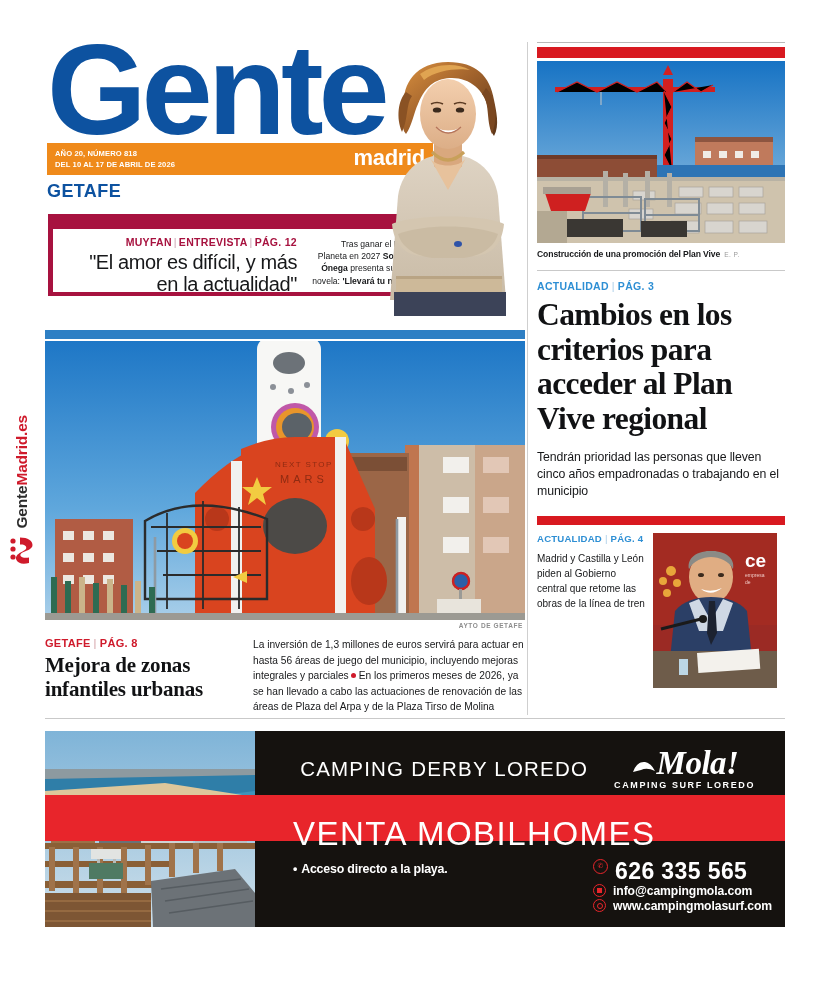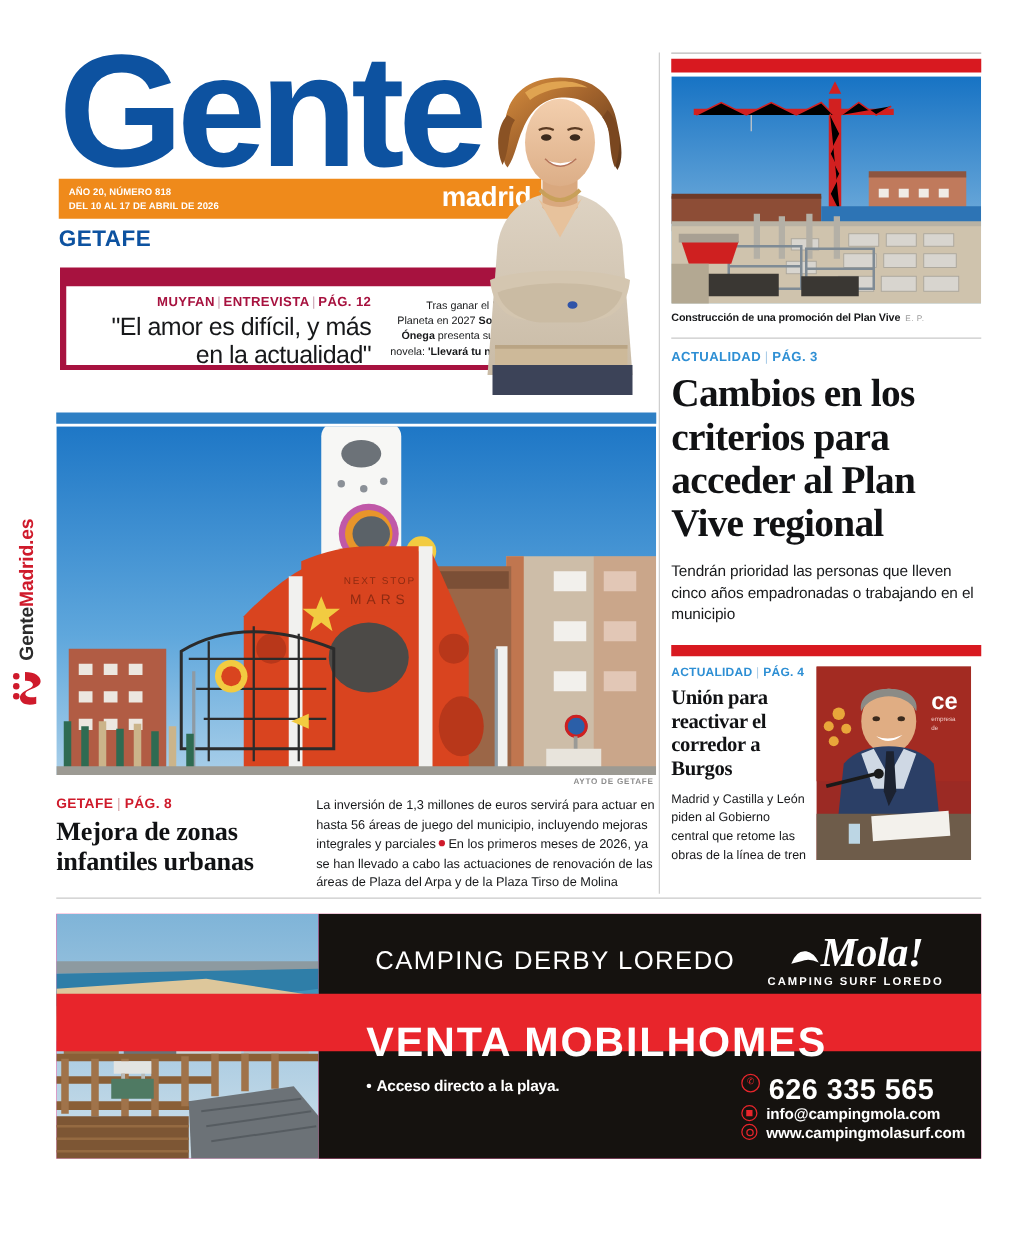--- a/index.html
+++ b/index.html
@@ -380,21 +380,21 @@
     left: -210px; top: 64px;
     width: 740px; height: 46px;
     background: #e8252b;
     display: flex;
     align-items: center;
   }
   #ad-venta {
     margin-left: 248px;
     color: #ffffff;
     font-size: 33px;
-    font-weight: 700;
+    font-weight: 400;
     letter-spacing: 1.5px;
     white-space: nowrap;
     margin-top: 32px;
   }
   #ad-bottom {
     position: absolute;
     left: 0; top: 118px;
     width: 100%;
     display: flex;
     padding: 10px 0 0 38px;
@@ -733,21 +733,20 @@
 
   <div id="pv-kicker"><span>ACTUALIDAD</span><span class="sep">|</span><span>PÁG. 3</span></div>
   <div id="pv-head">Cambios en los criterios para acceder al Plan Vive regional</div>
   <div id="pv-sub">Tendrán prioridad las personas que lleven cinco años empadronadas o trabajando en el municipio</div>
 
   <div id="redbar2"></div>
 
   <div id="burgos">
     <div id="bg-left">
       <div id="bg-kicker"><span>ACTUALIDAD</span><span class="sep">|</span><span>PÁG. 4</span></div>
-      <div id="bg-head">Unión para reactivar el corredor a Burgos</div>
       <div id="bg-body">Madrid y Castilla y León piden al Gobierno central que retome las obras de la línea de tren</div>
     </div>
     <div id="bg-photo">
       <svg width="124" height="155" viewBox="0 0 124 155">
         <rect width="124" height="155" fill="#9b2a24"></rect>
         <rect x="0" y="0" width="124" height="92" fill="#a32b22"></rect>
         <text x="92" y="34" font-family="Liberation Sans, sans-serif" font-size="19" font-weight="700" fill="#ffffff">ce</text>
         <text x="92" y="44" font-family="Liberation Sans, sans-serif" font-size="5" fill="#f0c9c4">empresa</text>
         <text x="92" y="51" font-family="Liberation Sans, sans-serif" font-size="5" fill="#f0c9c4">de</text>
         <g fill="#e8a63a">

